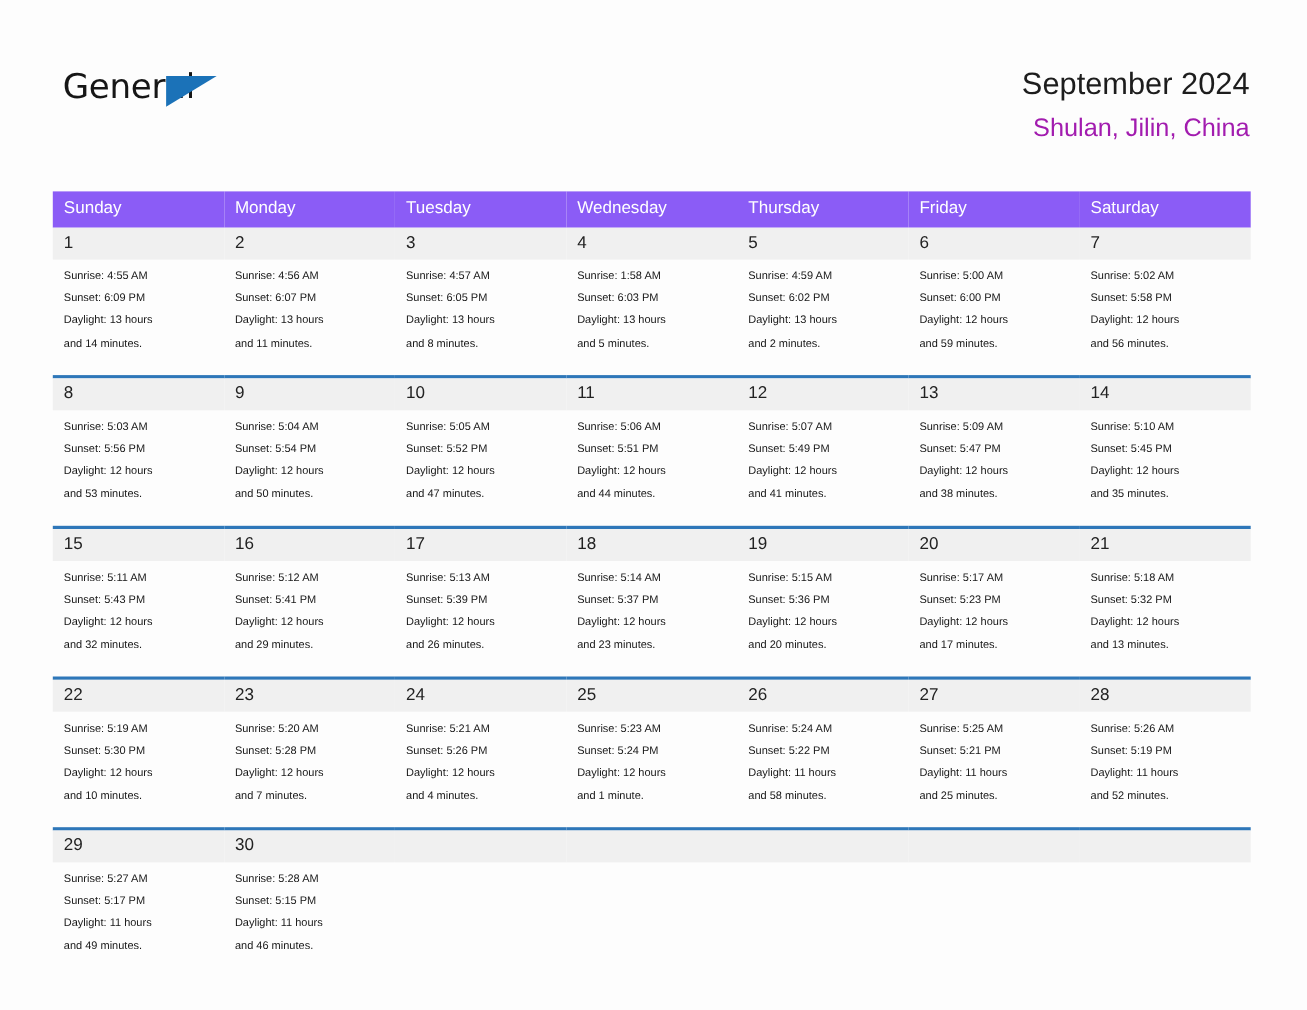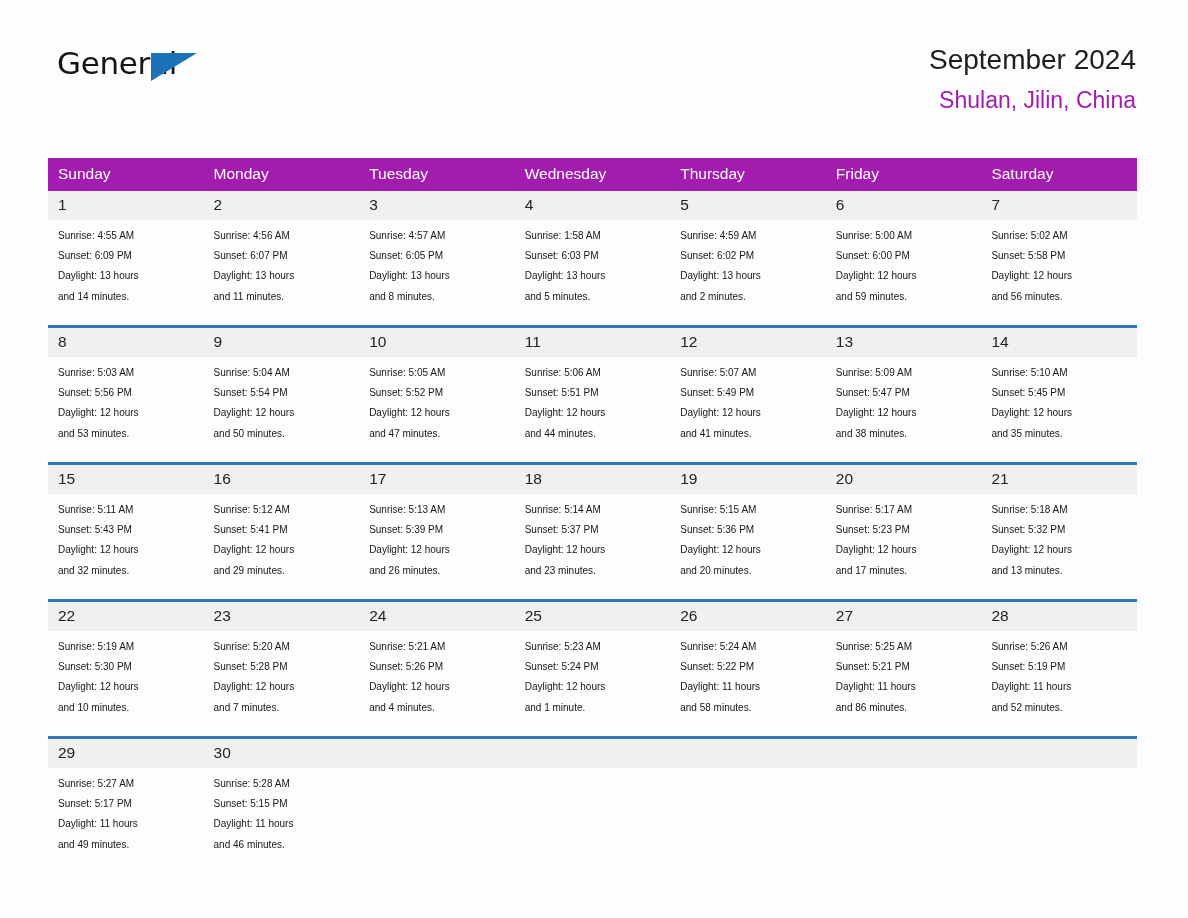--- a/index.html
+++ b/index.html
@@ -22,20 +22,21 @@
     height: 918px;
     box-sizing: border-box;
   }
 
   
   .top {
     position: relative;
     height: 118px;
     padding: 38px 52px 0 56px;
     box-sizing: border-box;
+    margin-top: 16px;
   }
 
   .brand {
     position: absolute;
     left: 57px;
     top: 48px;
     width: 190px;
     height: 64px;
     line-height: 1;
     user-select: none;
@@ -101,21 +102,21 @@
     position: absolute;
     left: 48px;
     top: 158px;
     width: 1089px;
     border-collapse: collapse;
     table-layout: fixed;
   }
   .calendar col { width: 155.57px; }
 
   .calendar thead th {
-    background: #a21caf;
+    background: #8b5cf6;
     color: #ffffff;
     font-size: 15.5px;
     font-weight: 400;
     text-align: left;
     padding: 7px 0 8px 10px;
     height: 15px;
     border: none;
     white-space: nowrap;
   }
 
@@ -496,21 +497,21 @@
               </div>
             </div>
           </td>
           <td>
             <div class="cell">
               <div class="daynum">27</div>
               <div class="info">
                 <div>Sunrise: 5:25 AM</div>
                 <div>Sunset: 5:21 PM</div>
                 <div>Daylight: 11 hours</div>
-                <div>and 86 minutes.</div>
+                <div>and 25 minutes.</div>
               </div>
             </div>
           </td>
           <td>
             <div class="cell">
               <div class="daynum">28</div>
               <div class="info">
                 <div>Sunrise: 5:26 AM</div>
                 <div>Sunset: 5:19 PM</div>
                 <div>Daylight: 11 hours</div>

